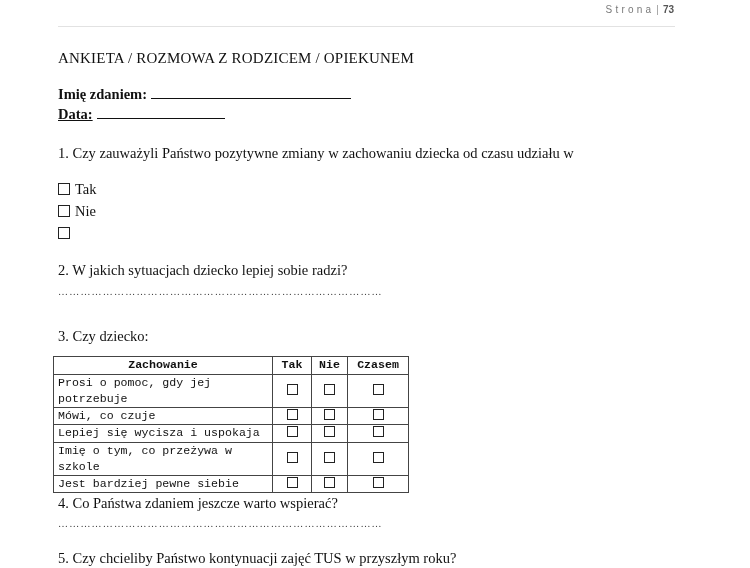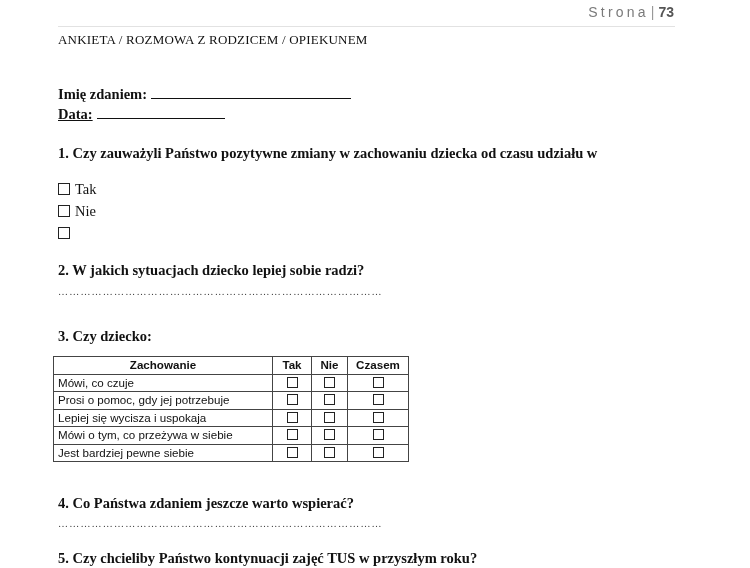--- a/index.html
+++ b/index.html
@@ -1,28 +1,28 @@
 <!DOCTYPE html>
 <html><head>
 <meta charset="utf-8">
 <style>
   html, body { margin:0; padding:0; background:#ffffff; }
   body { width:750px; height:568px; position:relative; overflow:hidden; font-family:"Liberation Serif", serif; color:#111; }
   .header-rule { position:absolute; left:58px; top:26px; width:617px; height:1px; background:#e2e2e2; }
-  .page-num { position:absolute; right:76px; top:4px; font-family:"Liberation Sans", sans-serif; font-size:14px; color:#7a7a7a; letter-spacing:3.2px; }
+  .page-num { position:absolute; right:76px; top:4px; font-family:"Liberation Sans", sans-serif; font-size:10px; color:#7a7a7a; letter-spacing:3.2px; }
   .page-num .sep { color:#999; letter-spacing:0; margin:0 4px 0 2px; }
   .page-num .num { color:#555; font-weight:bold; letter-spacing:0; }
-  .title { position:absolute; left:58px; top:32px; font-size:13px; letter-spacing:0.2px; }
+  .title { position:absolute; left:58px; top:50px; font-size:15px; letter-spacing:0.2px; }
   .field { position:absolute; left:58px; font-size:14.5px; font-weight:bold; }
   .field .line { display:inline-block; border-bottom:1px solid #111; vertical-align:baseline; height:11px; margin-left:4px; }
-  .q { position:absolute; left:58px; font-size:14.5px; font-weight:bold; line-height:17px; }
+  .q { position:absolute; left:58px; font-size:14.5px; font-weight:normal; line-height:17px; }
   .opt { position:absolute; left:58px; font-size:14.5px; line-height:17px; }
   .box { display:inline-block; width:10px; height:10px; border:1px solid #222; margin-right:5px; vertical-align:-1px; }
   .dots { position:absolute; left:58px; font-size:10px; color:#333; letter-spacing:1.2px; }
-  table.beh { position:absolute; left:53px; top:356px; border-collapse:collapse; font-family:Liberation Sans, sans-serif; font-size:11.6px;padding-left:20px; }
+  table.beh { position:absolute; left:53px; top:356px; border-collapse:collapse; font-family:Liberation Mono, monospace; font-size:11.6px;padding-left:20px; }
   table.beh th, table.beh td { border:1px solid #444; padding:0 4px; height:16.5px; line-height:16px; }
   table.beh th { font-weight:bold; text-align:center; }
   table.beh td.lbl { width:210px; text-align:left; }
   table.beh td.c { text-align:center; }
   table.beh .cbox { display:inline-block; width:9px; height:9px; border:1px solid #222; vertical-align:-1px; }
   .col-tak { width:30px; } .col-nie { width:27px; } .col-czasem { width:52px; }
 </style>
 </head>
 <body>
 
@@ -56,39 +56,39 @@
   <thead>
     <tr>
       <th>Zachowanie</th>
       <th class="col-tak">Tak</th>
       <th class="col-nie">Nie</th>
       <th class="col-czasem">Czasem</th>
     </tr>
   </thead>
   <tbody>
     <tr>
-      <td class="lbl">Mówi, co czuje</td>
+      <td class="lbl">Prosi o pomoc, gdy jej potrzebuje</td>
       <td class="c"><span class="cbox"></span></td>
       <td class="c"><span class="cbox"></span></td>
       <td class="c"><span class="cbox"></span></td>
     </tr>
     <tr>
-      <td class="lbl">Prosi o pomoc, gdy jej potrzebuje</td>
+      <td class="lbl">Mówi, co czuje</td>
       <td class="c"><span class="cbox"></span></td>
       <td class="c"><span class="cbox"></span></td>
       <td class="c"><span class="cbox"></span></td>
     </tr>
     <tr>
       <td class="lbl">Lepiej się wycisza i uspokaja</td>
       <td class="c"><span class="cbox"></span></td>
       <td class="c"><span class="cbox"></span></td>
       <td class="c"><span class="cbox"></span></td>
     </tr>
     <tr>
-      <td class="lbl">Mówi o tym, co przeżywa w siebie</td>
+      <td class="lbl">Imię o tym, co przeżywa w szkole</td>
       <td class="c"><span class="cbox"></span></td>
       <td class="c"><span class="cbox"></span></td>
       <td class="c"><span class="cbox"></span></td>
     </tr>
     <tr>
       <td class="lbl">Jest bardziej pewne siebie</td>
       <td class="c"><span class="cbox"></span></td>
       <td class="c"><span class="cbox"></span></td>
       <td class="c"><span class="cbox"></span></td>
     </tr>

